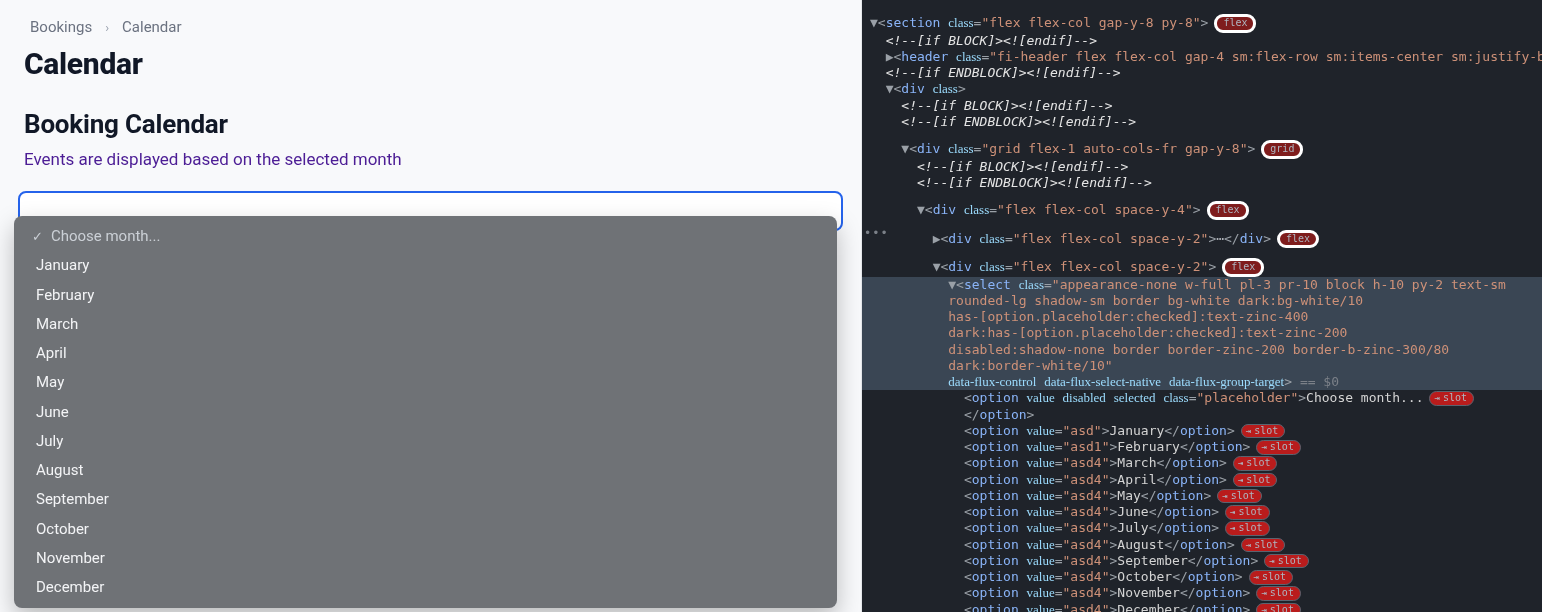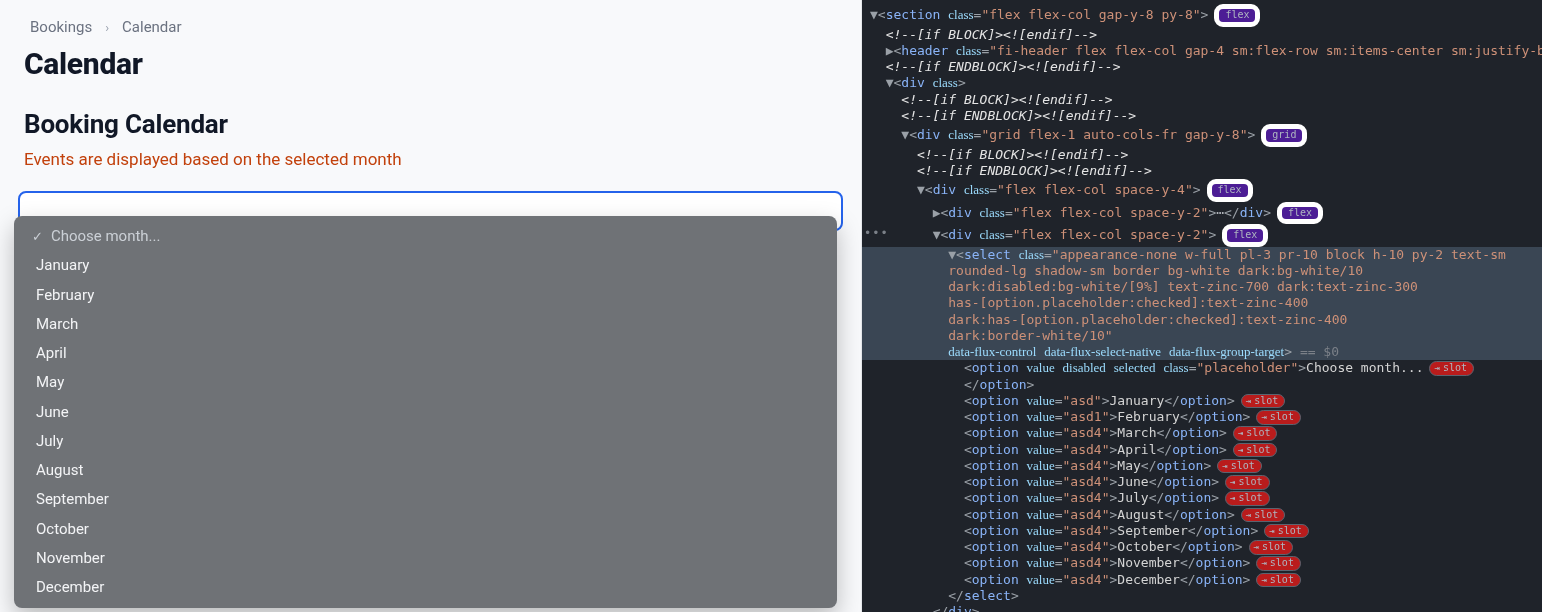--- a/index.html
+++ b/index.html
@@ -41,21 +41,21 @@
   .section-title {
     font-size: 26px;
     font-weight: 700;
     color: #111827;
     padding: 0 24px;
     margin-bottom: 10px;
     letter-spacing: -0.2px;
   }
   .section-sub {
     font-size: 17px;
-    color: #c2410c;
+    color: #4c1d95;
     padding: 0 24px;
     margin-bottom: 22px;
   }
   .select-shell {
     margin: 0 18px;
     border: 2px solid #2563eb;
     border-radius: 8px;
     height: 40px;
     background: #fff;
     position: relative;
@@ -115,28 +115,29 @@
   .attr { color: #9cdcfe; font-family: Liberation Serif, serif; }   
   .eq   { color: #9aa0a7; }
   .val  { color: #ce9178; }   
   .cmt  { color: #e5e5e5; font-style: italic; }
   .txt  { color: #d4d4d4; }
   .ell  { color: #aeb2b8; }
   .tail { color: #7b8088; }
   .badge {
     display: inline-block;
     font-size: 10px;
-    border: 5px solid #ffffff;
+    border: 3px solid #ffffff;
     color: #aeb6c0;
     border-radius: 9px;
     padding: 0 6px;
     margin-left: 6px;
     vertical-align: 1px;
-    background: #4c1d95;
+    background: #7f1d1d;
     font-family: ui-monospace, monospace;
+    margin-top: 10px;
   }
   .slot-badge {
     display: inline-block;
     font-size: 10px;
     border: 1px solid #5b6470;
     color: #aeb6c0;
     border-radius: 9px;
     padding: 0 6px 0 4px;
     margin-left: 6px;
     vertical-align: 1px;
@@ -203,23 +204,23 @@
       <div class="dom-line">    <span class="cmt">&lt;!--[if BLOCK]&gt;&lt;![endif]--&gt;</span></div>
       <div class="dom-line">    <span class="cmt">&lt;!--[if ENDBLOCK]&gt;&lt;![endif]--&gt;</span></div>
       <div class="dom-line">    <span class="arrow">▼</span><span class="ang">&lt;</span><span class="tag">div</span> <span class="attr">class</span><span class="eq">=</span><span class="val">"grid flex-1 auto-cols-fr gap-y-8"</span><span class="ang">&gt;</span><span class="badge">grid</span></div>
       <div class="dom-line">      <span class="cmt">&lt;!--[if BLOCK]&gt;&lt;![endif]--&gt;</span></div>
       <div class="dom-line">      <span class="cmt">&lt;!--[if ENDBLOCK]&gt;&lt;![endif]--&gt;</span></div>
       <div class="dom-line">      <span class="arrow">▼</span><span class="ang">&lt;</span><span class="tag">div</span> <span class="attr">class</span><span class="eq">=</span><span class="val">"flex flex-col space-y-4"</span><span class="ang">&gt;</span><span class="badge">flex</span></div>
       <div class="dom-line">        <span class="arrow">▶</span><span class="ang">&lt;</span><span class="tag">div</span> <span class="attr">class</span><span class="eq">=</span><span class="val">"flex flex-col space-y-2"</span><span class="ang">&gt;</span><span class="ell">⋯</span><span class="ang">&lt;/</span><span class="tag">div</span><span class="ang">&gt;</span><span class="badge">flex</span></div>
       <div class="dom-line">        <span class="arrow">▼</span><span class="ang">&lt;</span><span class="tag">div</span> <span class="attr">class</span><span class="eq">=</span><span class="val">"flex flex-col space-y-2"</span><span class="ang">&gt;</span><span class="badge">flex</span></div>
       <div class="dom-line hl">          <span class="arrow">▼</span><span class="ang">&lt;</span><span class="tag">select</span> <span class="attr">class</span><span class="eq">=</span><span class="val">"appearance-none w-full pl-3 pr-10 block h-10 py-2 text-sm</span></div>
       <div class="dom-line hl">          <span class="val">rounded-lg shadow-sm border bg-white dark:bg-white/10</span></div>
-      <div class="dom-line hl">          <span class="val">dark:disabled:bg-white/[9%] text-zinc-700 dark:text-zinc-300</span></div>
       <div class="dom-line hl">          <span class="val">has-[option.placeholder:checked]:text-zinc-400</span></div>
-      <div class="dom-line hl">          <span class="val">dark:has-[option.placeholder:checked]:text-zinc-400</span></div>
+      <div class="dom-line hl">          <span class="val">dark:has-[option.placeholder:checked]:text-zinc-200</span></div>
+      <div class="dom-line hl">          <span class="val">disabled:shadow-none border border-zinc-200 border-b-zinc-300/80</span></div>
       <div class="dom-line hl">          <span class="val">dark:border-white/10"</span></div>
       <div class="dom-line hl">          <span class="attr">data-flux-control</span> <span class="attr">data-flux-select-native</span> <span class="attr">data-flux-group-target</span><span class="ang">&gt;</span><span class="tail"> == $0</span></div>
       <div class="dom-line">            <span class="ang">&lt;</span><span class="tag">option</span> <span class="attr">value</span> <span class="attr">disabled</span> <span class="attr">selected</span> <span class="attr">class</span><span class="eq">=</span><span class="val">"placeholder"</span><span class="ang">&gt;</span><span class="txt">Choose month...</span><span class="slot-badge">slot</span></div>
       <div class="dom-line">            <span class="ang">&lt;/</span><span class="tag">option</span><span class="ang">&gt;</span></div>
       <div class="dom-line">            <span class="ang">&lt;</span><span class="tag">option</span> <span class="attr">value</span><span class="eq">=</span><span class="val">"asd"</span><span class="ang">&gt;</span><span class="txt">January</span><span class="ang">&lt;/</span><span class="tag">option</span><span class="ang">&gt;</span><span class="slot-badge">slot</span></div>
       <div class="dom-line">            <span class="ang">&lt;</span><span class="tag">option</span> <span class="attr">value</span><span class="eq">=</span><span class="val">"asd1"</span><span class="ang">&gt;</span><span class="txt">February</span><span class="ang">&lt;/</span><span class="tag">option</span><span class="ang">&gt;</span><span class="slot-badge">slot</span></div>
       <div class="dom-line">            <span class="ang">&lt;</span><span class="tag">option</span> <span class="attr">value</span><span class="eq">=</span><span class="val">"asd4"</span><span class="ang">&gt;</span><span class="txt">March</span><span class="ang">&lt;/</span><span class="tag">option</span><span class="ang">&gt;</span><span class="slot-badge">slot</span></div>
       <div class="dom-line">            <span class="ang">&lt;</span><span class="tag">option</span> <span class="attr">value</span><span class="eq">=</span><span class="val">"asd4"</span><span class="ang">&gt;</span><span class="txt">April</span><span class="ang">&lt;/</span><span class="tag">option</span><span class="ang">&gt;</span><span class="slot-badge">slot</span></div>
       <div class="dom-line">            <span class="ang">&lt;</span><span class="tag">option</span> <span class="attr">value</span><span class="eq">=</span><span class="val">"asd4"</span><span class="ang">&gt;</span><span class="txt">May</span><span class="ang">&lt;/</span><span class="tag">option</span><span class="ang">&gt;</span><span class="slot-badge">slot</span></div>
       <div class="dom-line">            <span class="ang">&lt;</span><span class="tag">option</span> <span class="attr">value</span><span class="eq">=</span><span class="val">"asd4"</span><span class="ang">&gt;</span><span class="txt">June</span><span class="ang">&lt;/</span><span class="tag">option</span><span class="ang">&gt;</span><span class="slot-badge">slot</span></div>

